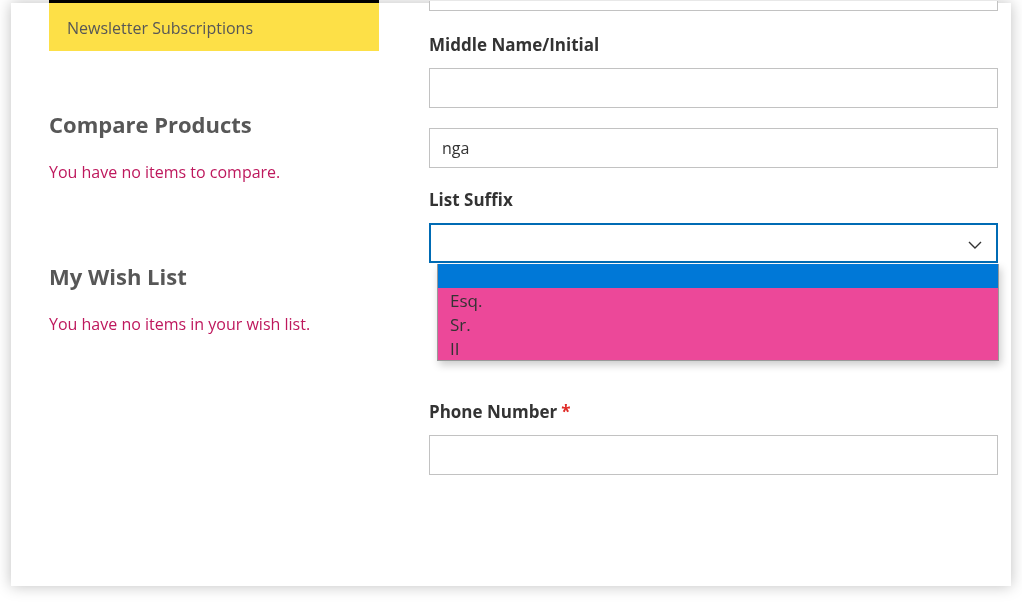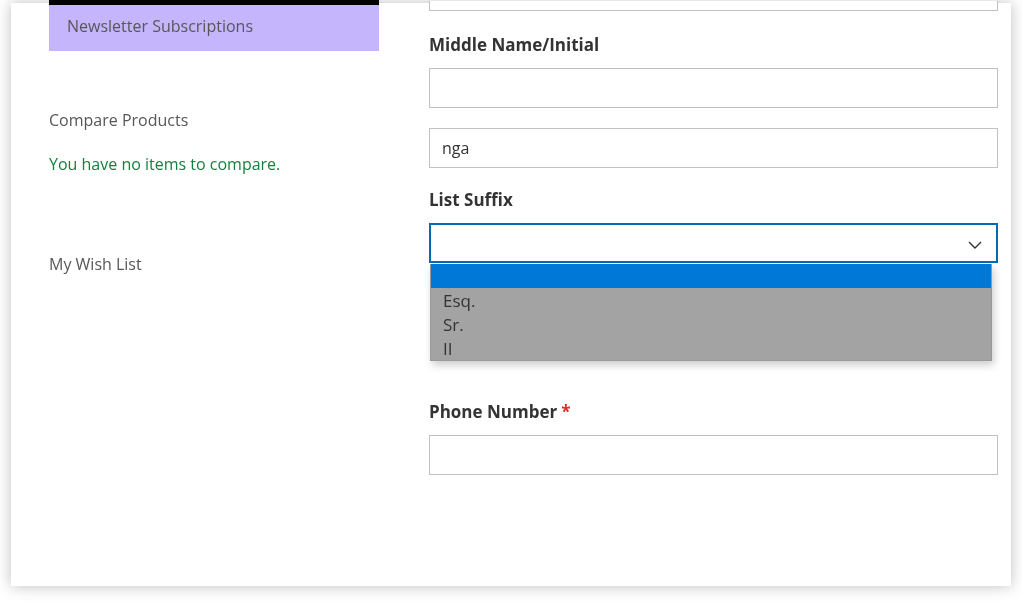--- a/index.html
+++ b/index.html
@@ -24,43 +24,43 @@
       position: relative;
       overflow: visible;
     }
     .sidebar {
       position: absolute;
       left: 38px;
       top: 0;
       width: 330px;
     }
     .sidebar-nav-item {
-      background: #c4b5fd;
+      background: #fde047;
       padding: 14px 18px;
       font-size: 16px;
       color: #575757;
       cursor: pointer;
       height: 52px;
       display: flex;
-      align-items: flex-end;
+      align-items: flex-start;
       margin-top: -4px;
-      border-top: 6px solid #000000;
+      border-top: 4px solid #000000;
     }
     .sidebar-block {
       margin-top: 58px;
     }
     .sidebar-block-title {
-      font-size: 16px;
+      font-size: 22px;
       color: #575757;
-      font-weight: 400;
+      font-weight: 700;
       margin-bottom: 22px;
     }
     .sidebar-block-empty {
       font-size: 16px;
-      color: #15803d;
+      color: #be185d;
     }
     .sidebar-block.wishlist {
       margin-top: 78px;
     }
     .form-area {
       position: absolute;
       left: 418px;
       top: 0;
       width: 570px;
     }
@@ -115,25 +115,25 @@
     }
     .chevron-down {
       position: absolute;
       right: 14px;
       top: 50%;
       transform: translateY(-50%);
     }
     .dropdown-list {
       position: absolute;
       top: 41px;
-      left: 1px;
+      left: 8px;
       width: 562px;
       border: 1px solid #999;
       border-top: none;
-      background: #a3a3a3;
+      background: #ec4899;
       box-shadow: 2px 4px 8px rgba(0,0,0,0.2);
       z-index: 10;
     }
     .dropdown-option {
       padding: 1px 12px;
       font-size: 17px;
       color: #333;
       cursor: pointer;
       height: 24px;
       display: flex;
@@ -159,20 +159,21 @@
       <span>Newsletter Subscriptions</span>
     </div>
 
     <div class="sidebar-block compare">
       <h3 class="sidebar-block-title">Compare Products</h3>
       <p class="sidebar-block-empty">You have no items to compare.</p>
     </div>
 
     <div class="sidebar-block wishlist">
       <h3 class="sidebar-block-title">My Wish List</h3>
+      <p class="sidebar-block-empty">You have no items in your wish list.</p>
     </div>
   </div>
 
   <div class="form-area">
     <div class="partial-input"></div>
 
     <div class="field">
       <label class="field-label">
         <span>Middle Name/Initial</span>
       </label>

